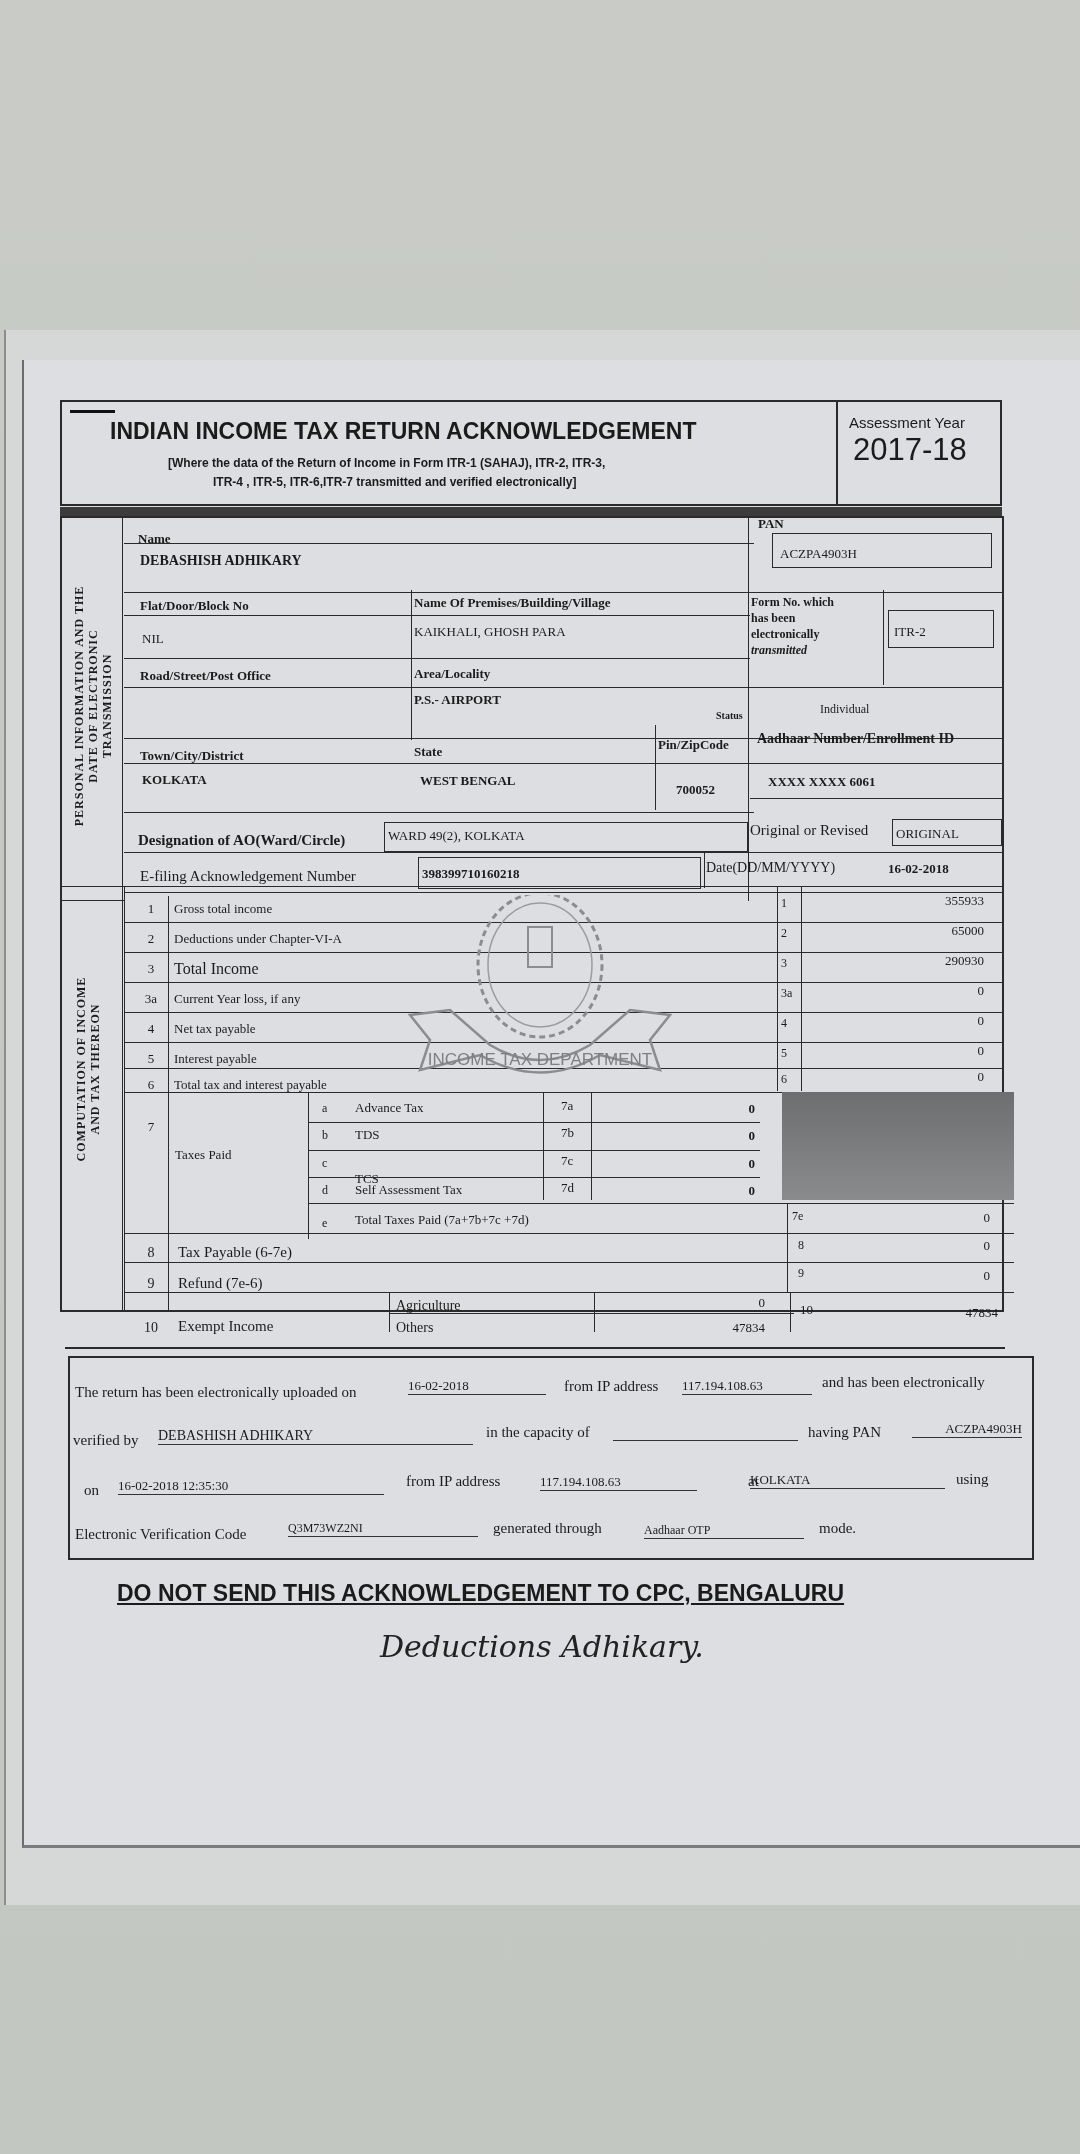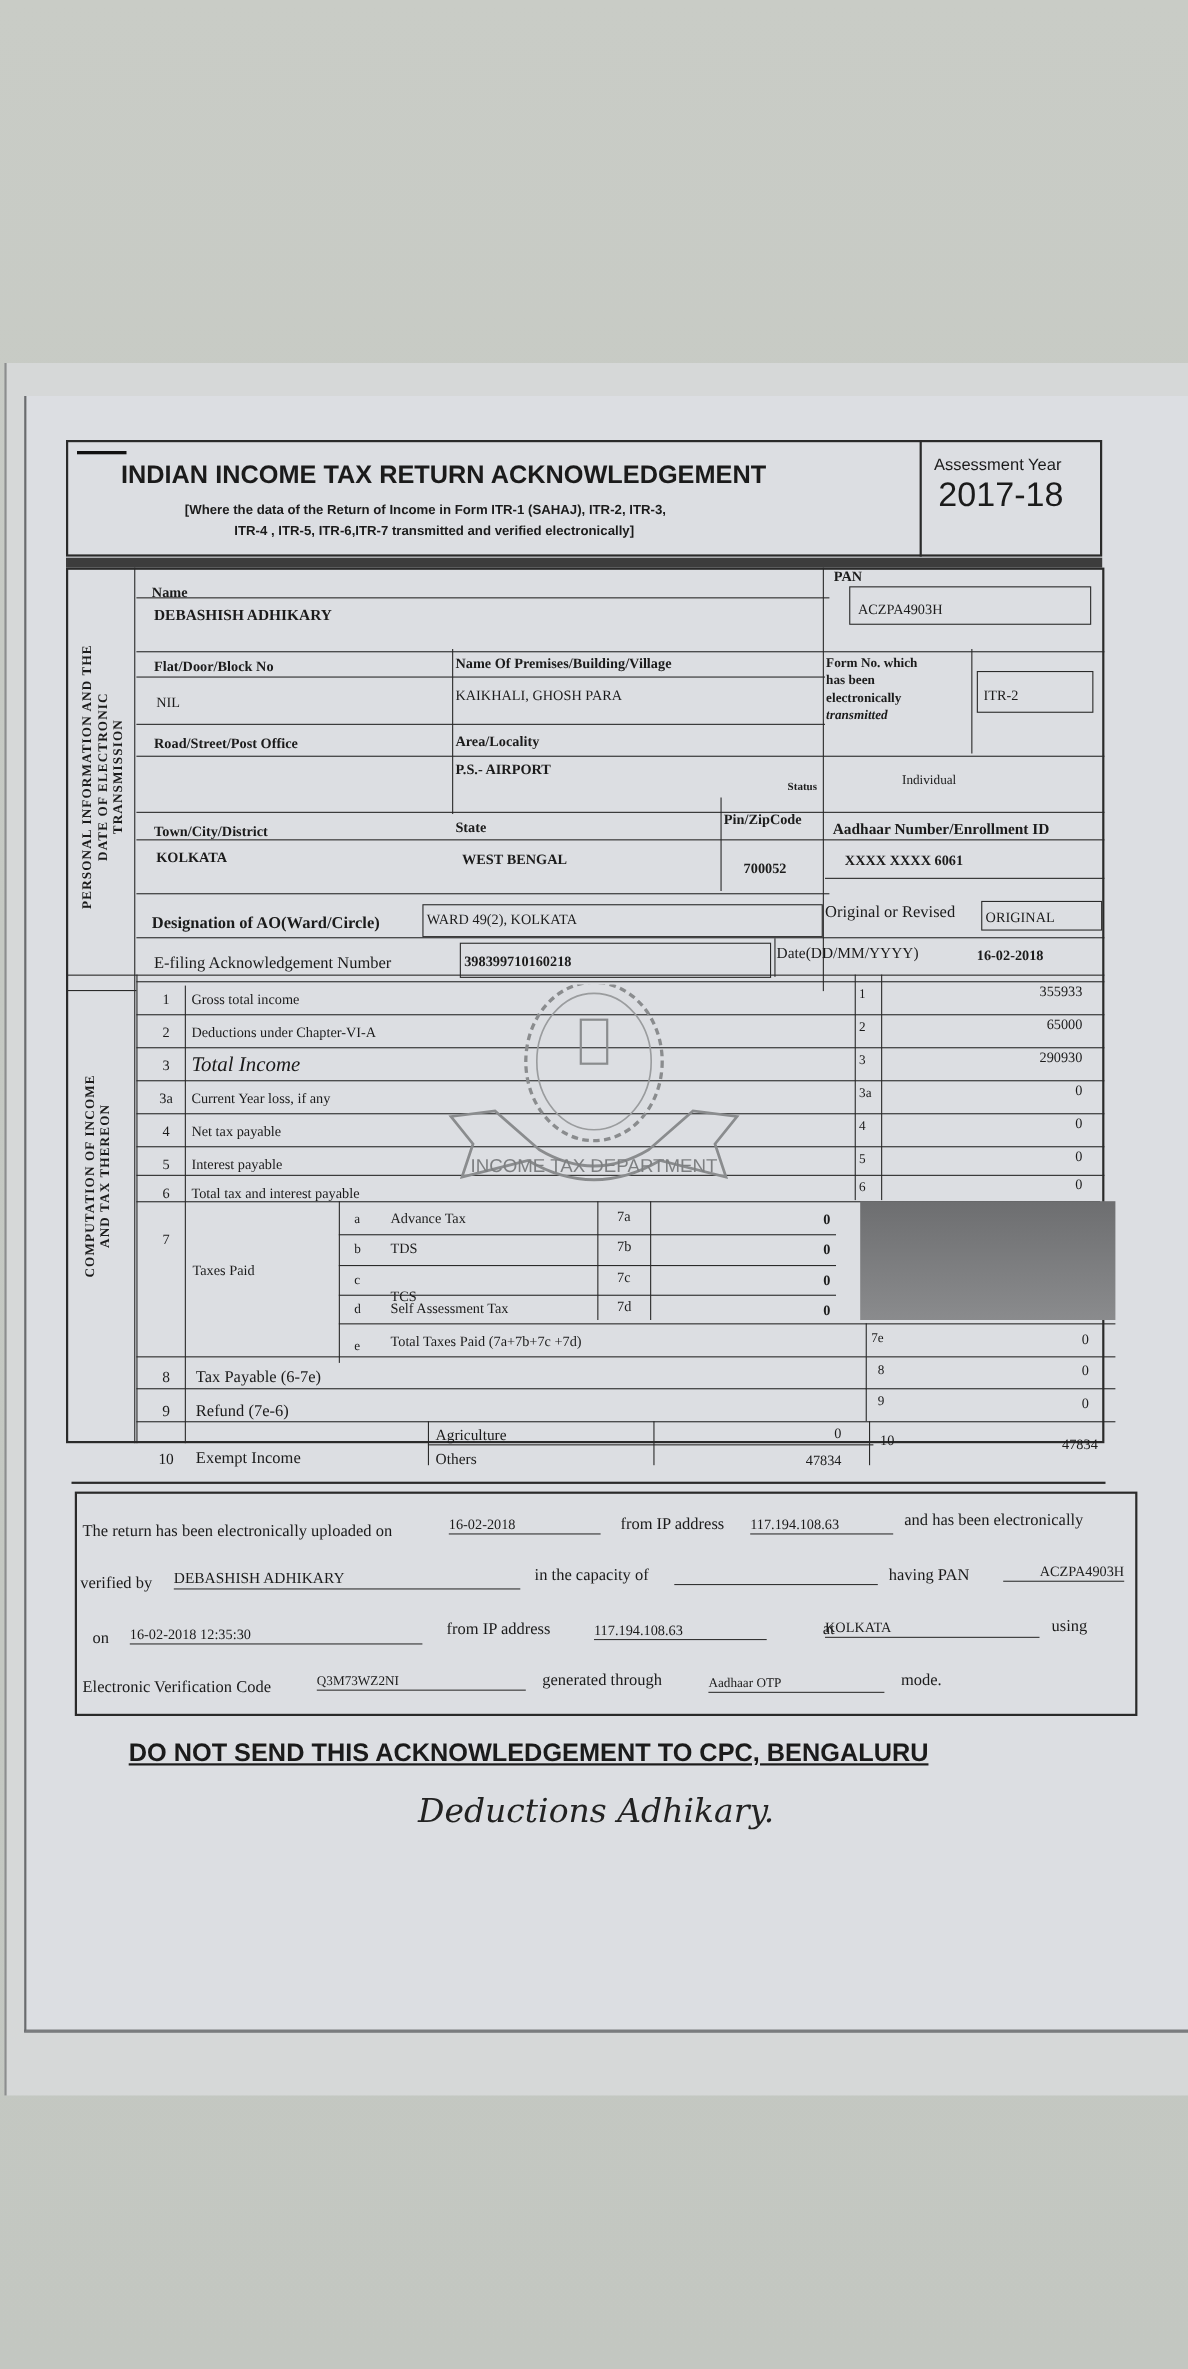--- a/index.html
+++ b/index.html
@@ -93,21 +93,21 @@
 <div class="t" style="left:142px;top:698px;font-size:13px;"></div>
 <div class="t b" style="left:414px;top:692px;font-size:13px;">P.S.- AIRPORT</div>
 <div class="t b" style="left:716px;top:708px;font-size:10px;">Status</div>
 <div class="t" style="left:820px;top:701px;font-size:12px;">Individual</div>
 
 <div class="hline" style="left:124px;top:738px;width:880px;"></div>
 <div class="vline" style="left:655px;top:725px;height:85px;"></div>
 <div class="t b" style="left:140px;top:748px;font-size:13px;">Town/City/District</div>
 <div class="t b" style="left:414px;top:744px;font-size:13px;">State</div>
 <div class="t b" style="left:658px;top:737px;font-size:13px;">Pin/ZipCode</div>
-<div class="t b" style="left:757px;top:731px;font-size:14px;margin-top:16px;">Aadhaar Number/Enrollment ID</div>
+<div class="t b" style="left:757px;top:731px;font-size:14px;">Aadhaar Number/Enrollment ID</div>
 <div class="hline" style="left:124px;top:763px;width:880px;"></div>
 <div class="t b" style="left:142px;top:772px;font-size:13px;">KOLKATA</div>
 <div class="t b" style="left:420px;top:773px;font-size:13px;">WEST BENGAL</div>
 <div class="t b" style="left:676px;top:782px;font-size:13px;">700052</div>
 <div class="t b" style="left:768px;top:774px;font-size:13px;">XXXX XXXX 6061</div>
 <div class="hline" style="left:750px;top:798px;width:254px;"></div>
 
 <div class="hline" style="left:124px;top:812px;width:630px;"></div>
 <div class="t b" style="left:138px;top:832px;font-size:15px;">Designation of AO(Ward/Circle)</div>
 <div class="box" style="left:384px;top:822px;width:364px;height:30px;"></div>
@@ -135,21 +135,21 @@
     <div class="t" style="left:174px;top:901px;font-size:13px;">Gross total income</div>
     <div class="t" style="left:781px;top:895px;font-size:12px;">1</div>
     <div class="t r" style="left:880px;top:893px;width:104px;font-size:13px;">355933</div>
     <div class="hline" style="left:124px;top:922px;width:880px;"></div>
     <div class="t" style="left:140px;top:931px;width:22px;text-align:center;font-size:13px;">2</div>
     <div class="t" style="left:174px;top:931px;font-size:13px;">Deductions under Chapter-VI-A</div>
     <div class="t" style="left:781px;top:925px;font-size:12px;">2</div>
     <div class="t r" style="left:880px;top:923px;width:104px;font-size:13px;">65000</div>
     <div class="hline" style="left:124px;top:952px;width:880px;"></div>
     <div class="t" style="left:140px;top:961px;width:22px;text-align:center;font-size:13px;">3</div>
-    <div class="t" style="left:174px;top:961px;font-size:19px;font-style:italic;">Total Income</div>
+    <div class="t" style="left:174px;top:961px;font-size:16px;">Total Income</div>
     <div class="t" style="left:781px;top:955px;font-size:12px;">3</div>
     <div class="t r" style="left:880px;top:953px;width:104px;font-size:13px;">290930</div>
     <div class="hline" style="left:124px;top:982px;width:880px;"></div>
     <div class="t" style="left:140px;top:991px;width:22px;text-align:center;font-size:13px;">3a</div>
     <div class="t" style="left:174px;top:991px;font-size:13px;">Current Year loss, if any</div>
     <div class="t" style="left:781px;top:985px;font-size:12px;">3a</div>
     <div class="t r" style="left:880px;top:983px;width:104px;font-size:13px;">0</div>
     <div class="hline" style="left:124px;top:1012px;width:880px;"></div>
     <div class="t" style="left:140px;top:1021px;width:22px;text-align:center;font-size:13px;">4</div>
     <div class="t" style="left:174px;top:1021px;font-size:13px;">Net tax payable</div>

